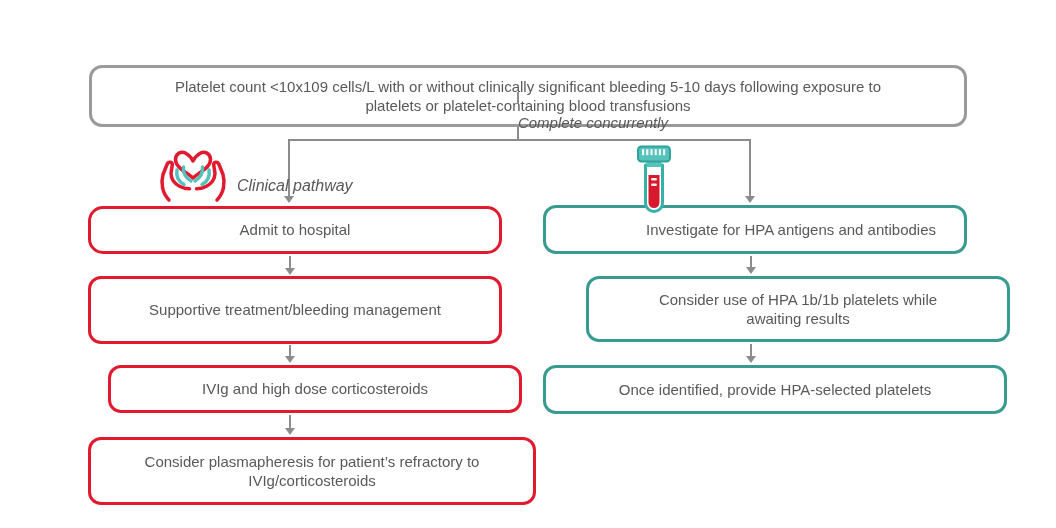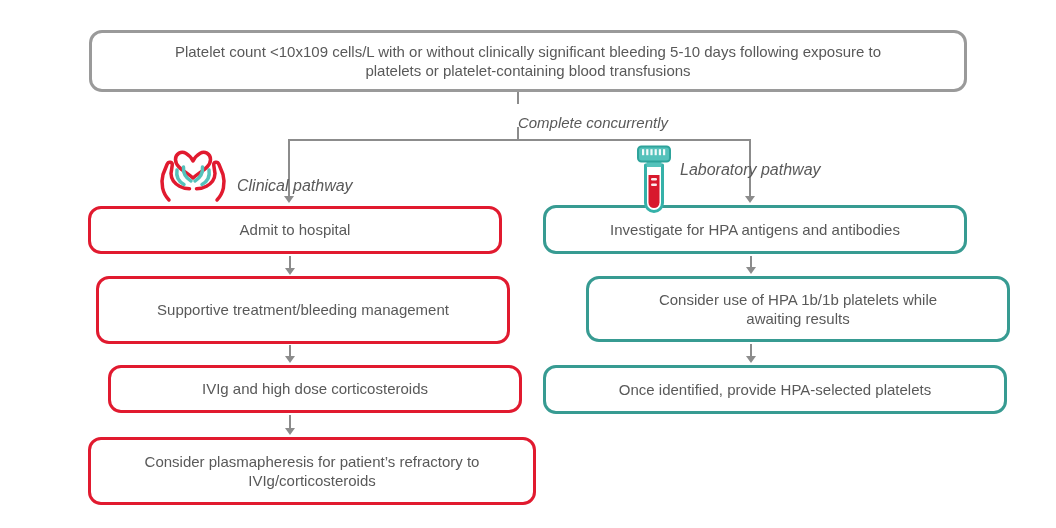--- a/index.html
+++ b/index.html
@@ -30,21 +30,21 @@
     display: flex;
     align-items: center;
     justify-content: center;
     text-align: center;
     background: #ffffff;
     border-radius: 13px;
     font-size: 15px;
     line-height: 1.3;
     padding: 2px 28px;
   }
-  .node.criteria { border: 3px solid var(--outline-gray); padding: 2px 60px; }
+  .node.criteria { border: 3px solid var(--outline-gray); padding: 2px 60px; margin-top: 35px; }
   .node.clinical { border: 3px solid var(--clinical-accent); }
   .node.laboratory { border: 3px solid var(--laboratory-accent); }
 
   .vline {
     position: absolute;
     width: 2px;
     background: var(--connector-gray);
   }
   .hline {
     position: absolute;
@@ -141,48 +141,47 @@
       <rect x="13.5" y="15" width="15" height="7" fill="#55c2bb"></rect>
       <rect class="tube-cap" x="5" y="1.5" width="32" height="15" rx="3.5"></rect>
       <rect class="tick-white" x="9" y="4.2" width="2.2" height="6"></rect>
       <rect class="tick-white" x="13.2" y="4.2" width="2.2" height="6"></rect>
       <rect class="tick-white" x="17.4" y="4.2" width="2.2" height="6"></rect>
       <rect class="tick-white" x="21.6" y="4.2" width="2.2" height="6"></rect>
       <rect class="tick-white" x="25.8" y="4.2" width="2.2" height="6"></rect>
       <rect class="tick-white" x="30" y="4.2" width="2.2" height="6"></rect>
     </svg>
   </div>
-  <div class="pathway-label" style="left:680px; top:161px;">Laboratory pathway</div>
 
-  <div class="node clinical" style="left:88px; top:206px; width:414px; height:48px;">
+  <div class="node clinical" style="left:88px; top:206px; width:414px; height:48px;border-radius:15px;">
     <span>Admit to hospital</span>
   </div>
   <div class="arrow" style="left:284px; top:256px;">
     <div class="shaft" style="height:12px;"></div>
       <div class="head"></div>
   </div>
-  <div class="node clinical" style="left:96px; top:276px; width:414px; height:68px;">
+  <div class="node clinical" style="left:88px; top:276px; width:414px; height:68px;">
     <span>Supportive treatment/bleeding management</span>
   </div>
   <div class="arrow" style="left:284px; top:345px;">
     <div class="shaft" style="height:11px;"></div>
       <div class="head"></div>
   </div>
   <div class="node clinical" style="left:88px; top:365px; width:414px; height:48px;margin-left:20px;">
     <span>IVIg and high dose corticosteroids</span>
   </div>
   <div class="arrow" style="left:284px; top:415px;">
     <div class="shaft" style="height:13px;"></div>
       <div class="head"></div>
   </div>
   <div class="node clinical" style="left:88px; top:437px; width:448px; height:68px; padding:2px 48px;">
     <span>Consider plasmapheresis for patient’s refractory to IVIg/corticosteroids</span>
   </div>
 
-  <div class="node laboratory" style="left:543px; top:205px; width:424px; height:49px;">
+  <div class="node laboratory" style="left:543px; top:205px; width:424px; height:49px;justify-content:flex-end;">
     <span>Investigate for HPA antigens and antibodies</span>
   </div>
   <div class="arrow" style="left:745px; top:256px;">
     <div class="shaft" style="height:11px;"></div>
       <div class="head"></div>
   </div>
   <div class="node laboratory" style="left:543px; top:276px; width:424px; height:66px; padding:2px 60px;margin-left:43px;">
     <span>Consider use of HPA 1b/1b platelets while awaiting results</span>
   </div>
   <div class="arrow" style="left:745px; top:344px;">

